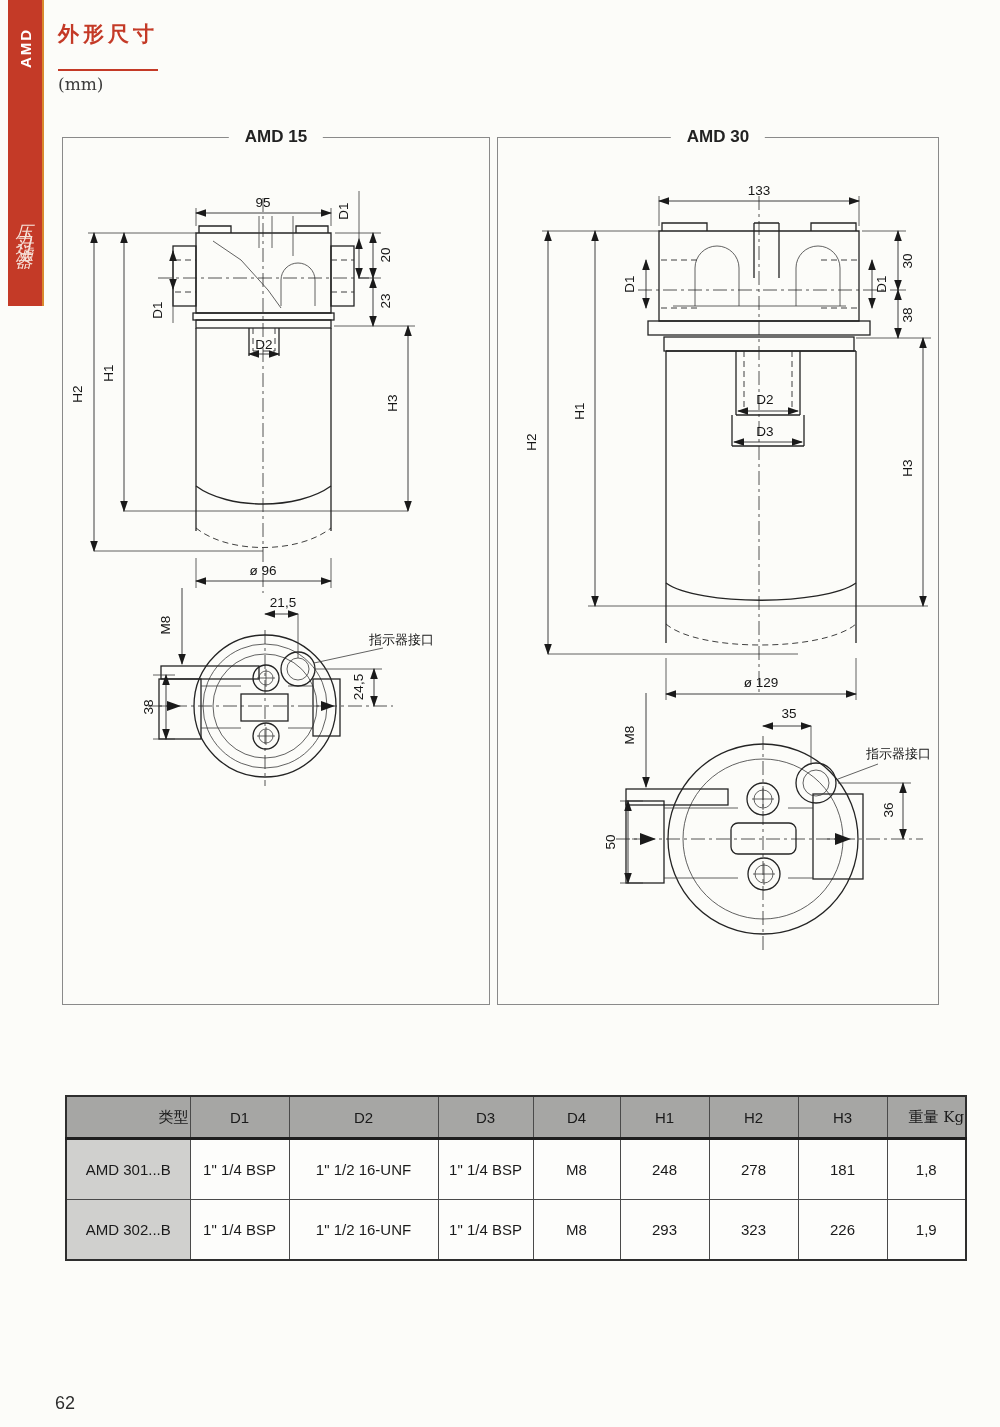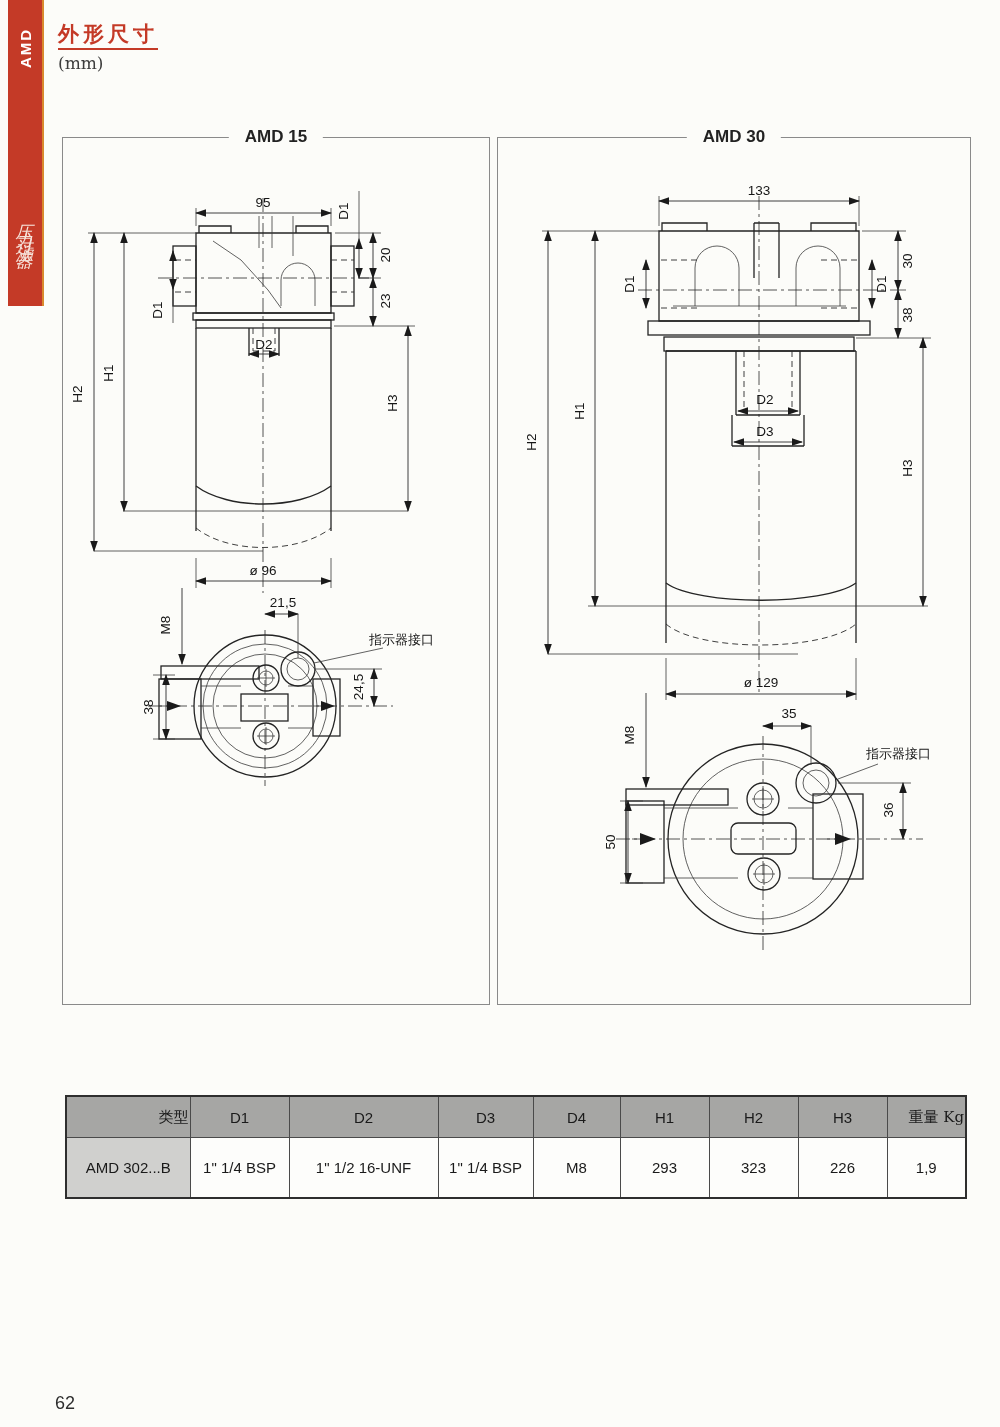--- a/index.html
+++ b/index.html
@@ -26,33 +26,33 @@
     display:flex;align-items:center;justify-content:center;
     writing-mode:vertical-rl;
     color:#f6e3da;font-size:17px;letter-spacing:7px;
     font-family:"DejaVu Serif",serif;font-style:italic;
   }
   
   .hd{position:absolute;left:58px;top:20px;}
   .hd .title{
     font-family:"DejaVu Serif",serif;font-weight:bold;
     color:var(--accent_red,#c43a27);font-size:21px;letter-spacing:4px;
-    padding-bottom:0;border-bottom:2px solid var(--accent_red,#c43a27);
+    padding-bottom:21px;border-bottom:2px solid var(--accent_red,#c43a27);
     display:inline-block;
   }
   .hd .unit{
     font-family:"DejaVu Serif",serif;color:#3c3c3c;font-size:17px;margin-top:3px;
   }
   
   .dbox{
     position:absolute;top:137px;height:866px;
     border:1px solid #8a8a8a;background:transparent;
   }
   .dbox.b15{left:62px;width:426px;}
-  .dbox.b30{left:497px;width:440px;padding-left:32px;}
+  .dbox.b30{left:497px;width:440px;}
   .dbox .btitle{
     position:absolute;top:-11px;left:50%;transform:translateX(-50%);
     background:var(--page_bg,#fcfcf9);padding:0 16px;
     font-weight:bold;font-size:17px;color:#222;white-space:nowrap;
   }
   .dbox svg{position:absolute;left:0;top:0;}
   
   .out{stroke:#242424;stroke-width:1.3;fill:none;}
   .thin{stroke:#3a3a3a;stroke-width:0.8;fill:none;}
   .dim{stroke:#2a2a2a;stroke-width:0.9;fill:none;}
@@ -331,20 +331,31 @@
       <th>D2</th>
       <th>D3</th>
       <th>D4</th>
       <th>H1</th>
       <th>H2</th>
       <th>H3</th>
       <th class="cjk-h">重量 Kg</th>
     </tr>
   </thead>
   <tbody>
+    <tr class="sep">
+      <td class="rowhead">AMD 301...B</td>
+      <td>1" 1/4 BSP</td>
+      <td>1" 1/2  16-UNF</td>
+      <td>1" 1/4 BSP</td>
+      <td>M8</td>
+      <td>248</td>
+      <td>278</td>
+      <td>181</td>
+      <td>1,8</td>
+    </tr>
     <tr>
       <td class="rowhead">AMD 302...B</td>
       <td>1" 1/4 BSP</td>
       <td>1" 1/2  16-UNF</td>
       <td>1" 1/4 BSP</td>
       <td>M8</td>
       <td>293</td>
       <td>323</td>
       <td>226</td>
       <td>1,9</td>

